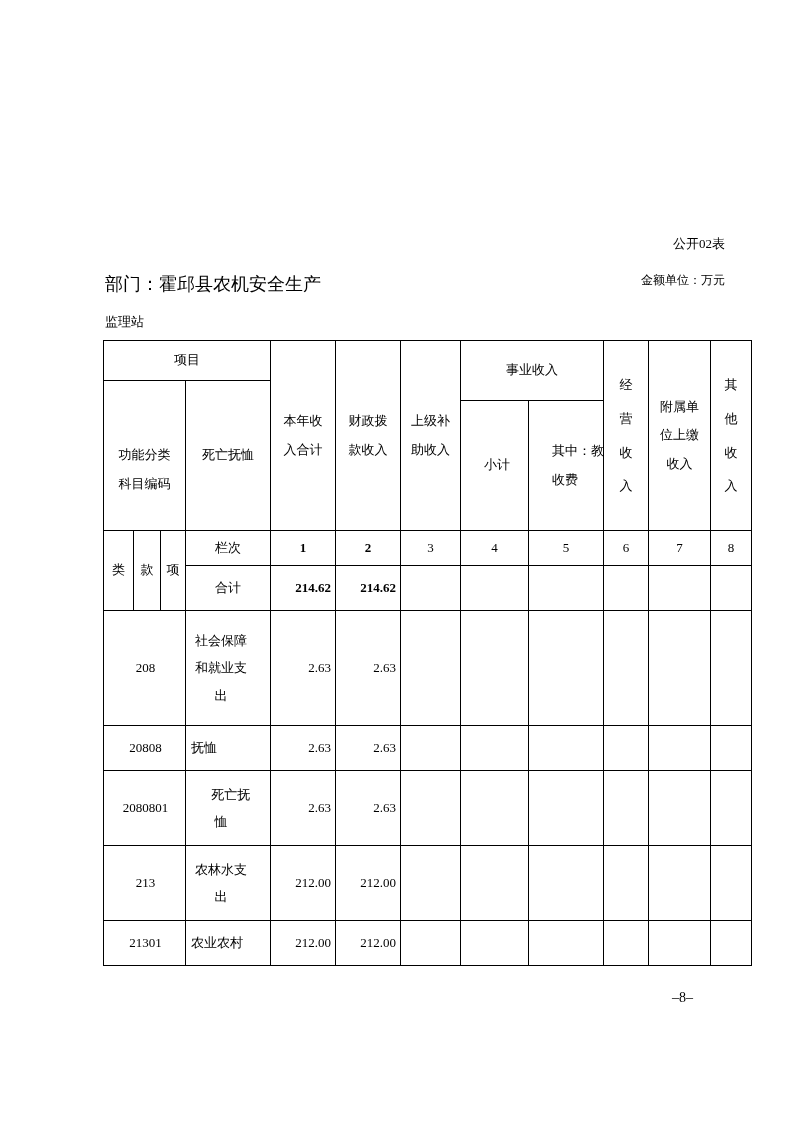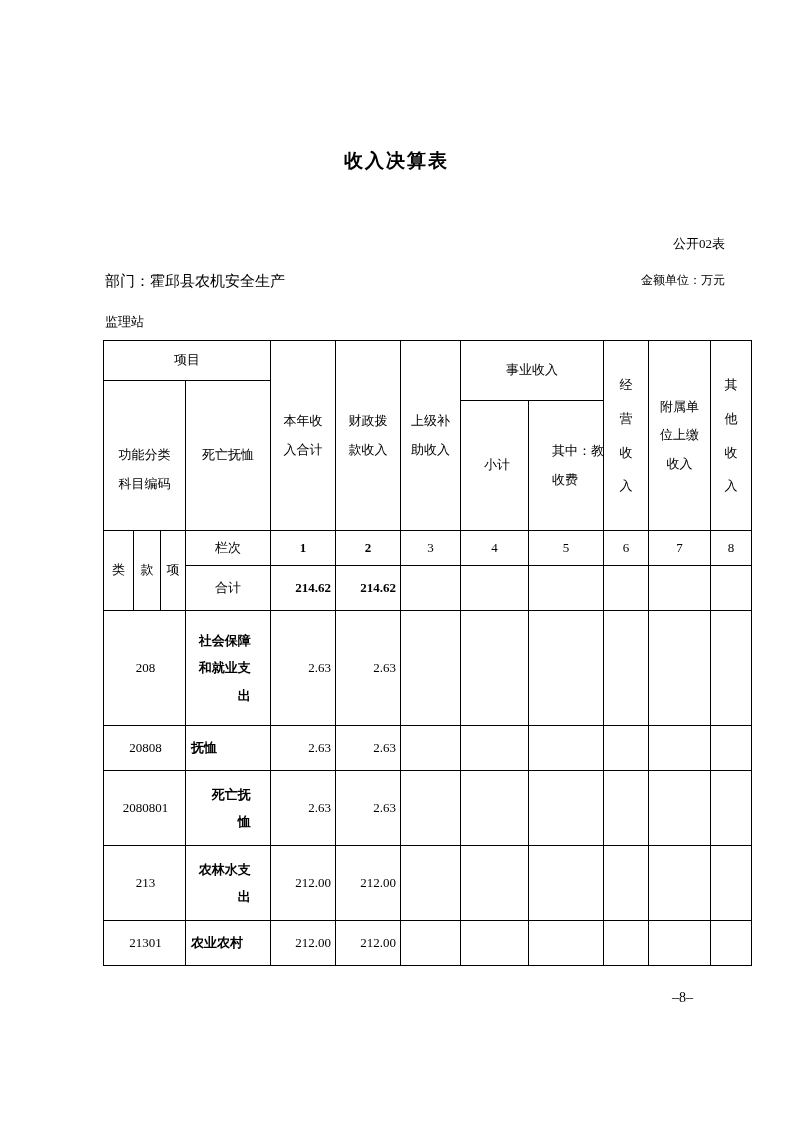--- a/index.html
+++ b/index.html
@@ -13,21 +13,21 @@
     color:#000;
     overflow:hidden;
   }
   .page-title {
     position:absolute; top:148px; left:0; width:100%;
     text-align:center; font-size:19px; font-weight:bold; letter-spacing:2px;
   }
   .form-label {
     position:absolute; top:235px; right:68px; font-size:13px;
   }
-  .dept-line1 { position:absolute; top:272px; left:105px; font-size:15px; }
+  .dept-line1 { position:absolute; top:272px; left:105px; font-size:18px; }
   .dept-line2 { position:absolute; top:313px; left:105px; font-size:13px; }
   .unit-label { position:absolute; top:272px; right:68px; font-size:12px; }
   .page-number { position:absolute; top:990px; right:100px; font-size:14px; }
 
   .tbl-wrap { position:absolute; top:340px; left:103px; }
   table { border-collapse:collapse; table-layout:fixed; width:648px; }
   td {
     border:1px solid #000;
     font-size:13px;
     text-align:center;
@@ -46,31 +46,30 @@
   tr.h75 { height:75px; }
 
   .hs { display:inline-block; text-align:center; line-height:2.2; vertical-align:middle; }
   .hs1 { width:1.15em; line-height:2.6; }
   .hs3 { width:3.15em; }
   .hs4 { width:4.3em;margin-top:28px; }
   .hs5 { width:5.4em; text-align:left; }
   td.al { text-align:left; padding-left:23px; }
   td.code { text-align:center; padding-left:5px; }
   td.name { text-align:left; padding-left:5px; }
-  td.name span { display:inline-block; max-width:4.6em; text-align:right; line-height:2.1; vertical-align:middle;font-weight:bold; }
+  td.name span { display:inline-block; max-width:4.6em; text-align:center; line-height:2.1; vertical-align:middle; }
   td.name.indent1 span { text-indent:1.5em; }
   td.num { text-align:right; padding-right:4px; }
   .b { font-weight:bold; }
 </style>
 </head>
 <body>
 
 <div class="page">
 
-  <div class="page-title">收入决算表</div>
   <div class="form-label">公开02表</div>
   <div class="dept-line1">部门：霍邱县农机安全生产</div>
   <div class="dept-line2">监理站</div>
   <div class="unit-label">金额单位：万元</div>
 
   <div class="tbl-wrap">
     <table>
       <colgroup>
         <col style="width:30px">
           <col style="width:27px">

